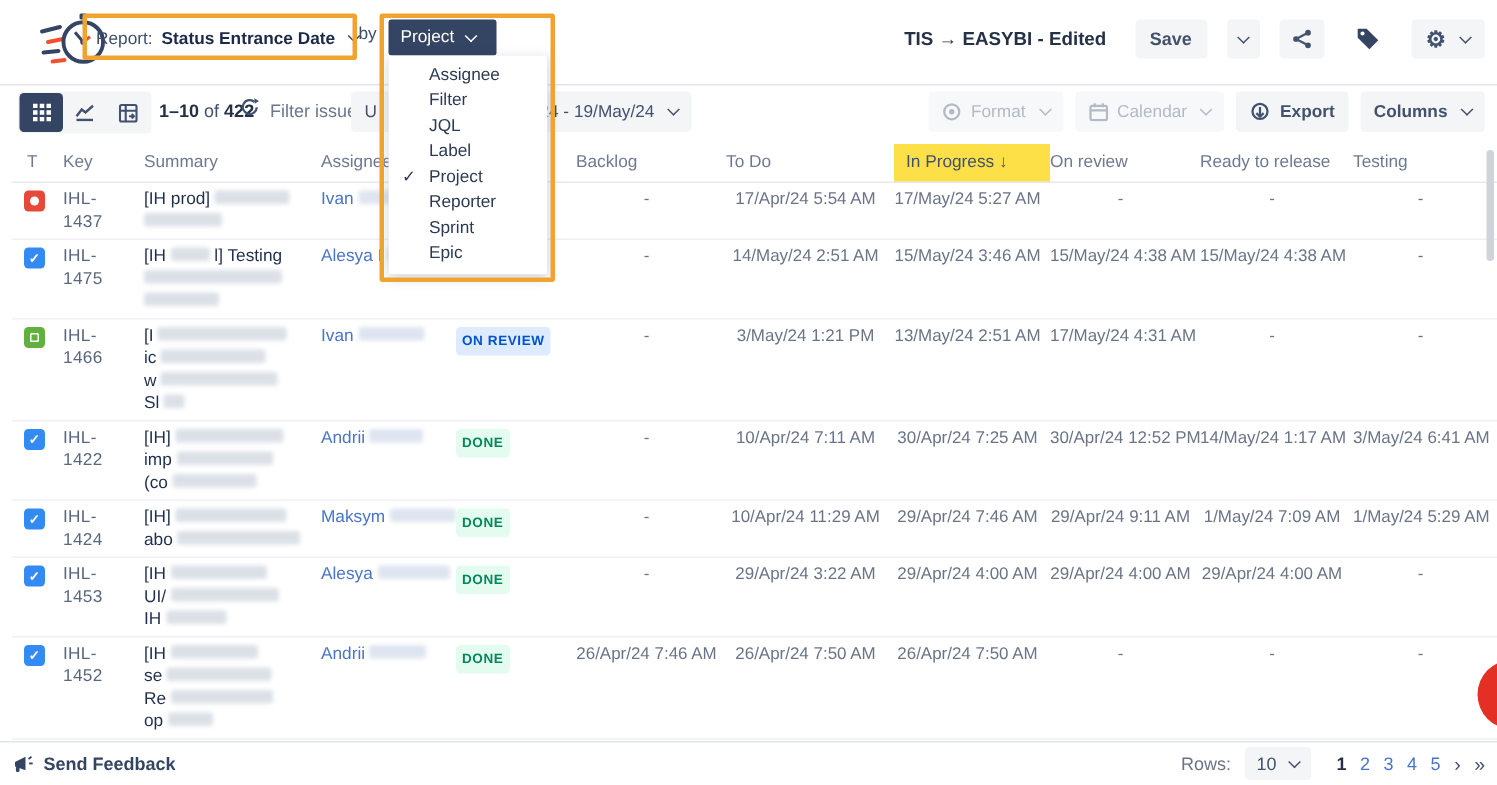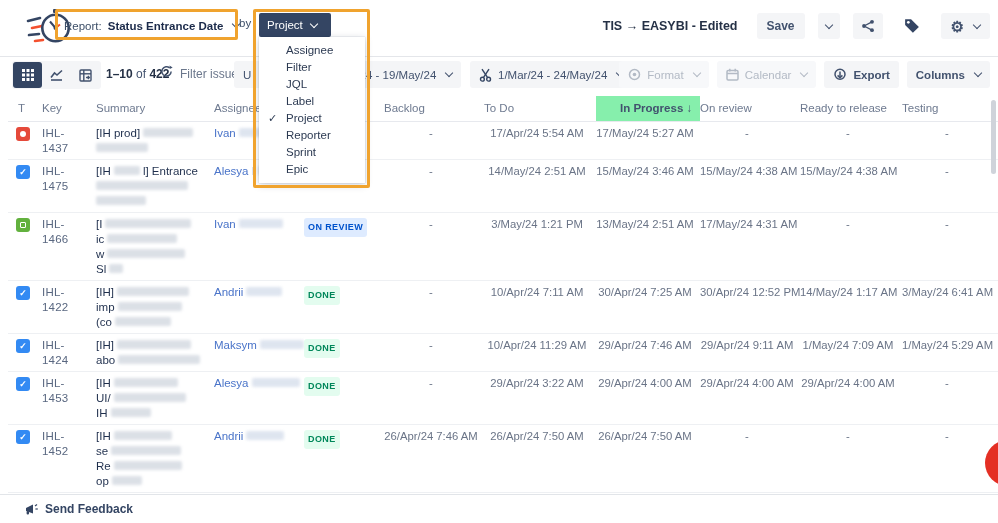--- a/index.html
+++ b/index.html
@@ -37,21 +37,21 @@
   .chip-date1 { position:absolute; left:318px; top:3px; }
   .chip-date2 { position:absolute; left:470px; top:3px; }
   .toolbar-right { position:absolute; right:8px; top:3px; display:flex; gap:8px; }
   .chip.disabled { color:#b3bac5; background:#f7f8fa; cursor:default; }
   .chip.strong { font-weight:600; color:#42526e; }
 
   
   .tablewrap { position:absolute; top:96px; left:0; right:0; }
   table { width:990px; margin-left:8px; border-collapse:collapse; table-layout:fixed; }
   thead th { text-align:left; font-weight:500; color:#6e7a90; font-size:11.5px; padding:6px 6px 7px 0; border-bottom:1px solid #e7e9ee; cursor:pointer; white-space:nowrap; overflow:hidden; }
-  thead th.sorted { background:#86efac; color:#42526e; font-weight:700; padding-left:24px; }
+  thead th.sorted { background:#fde047; color:#42526e; font-weight:400; padding-left:8px; }
   thead th:first-child { padding-left:10px; }
   tbody td { vertical-align:top; padding:4px 6px 3px 0; border-bottom:1px solid #eef0f3; line-height:15px; }
   tbody td:first-child { padding-left:8px; }
   .ticon { width:14px; height:14px; border-radius:3px; display:flex; align-items:center; justify-content:center; margin-top:1px; }
   .ticon.bug { background:#e5493a; }
   .ticon.bug i { width:6px; height:6px; background:#fff; border-radius:50%; }
   .ticon.task { background:#338af3; color:#fff; font-size:9px; font-weight:700; font-style:normal; }
   .ticon.story { background:#62b13e; }
   .ticon.story i { width:6px; height:6px; border:1.6px solid #fff; border-radius:1px; }
   td.key { color:#596780; font-size:11.5px; letter-spacing:.2px; }
@@ -59,21 +59,21 @@
   td.assignee { font-size:11.5px; color:#4a74c9; white-space:nowrap; overflow:hidden; }
   .blur { display:inline-block; height:9px; border-radius:2px; background:#b9c2cf; filter:blur(1.5px); opacity:.5; vertical-align:baseline; margin-left:3px; }
   .blur.solo { margin-left:0; }
   .blur.light { background:#c9d4e6; opacity:.6; }
   .badge { display:inline-block; font-size:9px; font-weight:700; letter-spacing:.4px; padding:2px 4px; border-radius:3px; margin-top:1px; white-space:nowrap; }
   .badge.review { background:#deebff; color:#0052cc; }
   .badge.done { background:#e3fcef; color:#00875a; }
   td.date { color:#6a7487; font-size:11.3px; white-space:nowrap; text-align:center; }
 
   
-  .footerbar { position:absolute; bottom:0; left:0; right:0; height:29px; border-top:1px solid #e2e5e9; display:flex; align-items:center; padding:0 24px; background:#fff; }
+  .footerbar { position:absolute; bottom:0; left:0; right:0; height:29px; border-top:1px solid #e2e5e9; display:flex; align-items:center; padding:0 8px; background:#fff; }
   .feedback { display:flex; align-items:center; gap:7px; color:#344563; font-weight:600; font-size:12px; cursor:pointer; }
   .footer-right { margin-left:auto; display:flex; align-items:center; gap:9px; }
   .rows-label { color:#6a7487; }
   .rows-chip { height:22px; display:flex; align-items:center; gap:5px; background:#f4f5f7; border:none; border-radius:3px; color:#42526e; font-size:12px; padding:0 8px; cursor:pointer; font-family:inherit; }
   .pager { display:flex; align-items:center; gap:9px; margin-left:8px; font-size:12px; }
   .page { color:#4a74c9; cursor:pointer; }
   .page.current { color:#253146; font-weight:700; cursor:default; }
   .page-arrow { color:#42526e; cursor:pointer; font-size:13px; }
 
   
@@ -198,30 +198,20 @@
 
     <button class="chip chip-u">
       <span>U</span>
     </button>
 
     <button class="chip chip-date1">
       <span>1/Mar/24 - 19/May/24</span>
       <span class="chev"></span>
     </button>
 
-    <button class="chip chip-date2">
-      <svg width="13" height="14" viewBox="0 0 13 14">
-        <circle cx="3.4" cy="11.2" r="1.9" fill="none" stroke="#344563" stroke-width="1.4"></circle>
-        <circle cx="9.6" cy="11.2" r="1.9" fill="none" stroke="#344563" stroke-width="1.4"></circle>
-        <line x1="4.4" y1="9.6" x2="10" y2="1.2" stroke="#344563" stroke-width="1.4"></line>
-        <line x1="8.6" y1="9.6" x2="3" y2="1.2" stroke="#344563" stroke-width="1.4"></line>
-      </svg>
-      <span>1/Mar/24 - 24/May/24</span>
-      <span class="chev"></span>
-    </button>
 
     <div class="toolbar-right">
       <button class="chip disabled">
         <svg width="13" height="13" viewBox="0 0 13 13">
           <circle cx="6.5" cy="6.5" r="5" fill="none" stroke="#b3bac5" stroke-width="1.5"></circle>
           <circle cx="6.5" cy="6.5" r="1.8" fill="#b3bac5"></circle>
         </svg>
         <span>Format</span>
         <span class="chev"></span>
       </button>
@@ -302,21 +292,21 @@
           <td class="date">-</td>
           <td class="date">-</td>
         </tr>
 
         <tr>
           <td>
               <span class="ticon task">✓</span>
             </td>
           <td class="key">IHL-1475</td>
           <td class="summary">
-            <div><span>[IH</span><span class="blur" style="width:26px"></span> <span>l] Entrance</span></div>
+            <div><span>[IH</span><span class="blur" style="width:26px"></span> <span>l] Testing</span></div>
             <div><span class="blur solo" style="width:92px"></span></div>
             <div><span class="blur solo" style="width:50px"></span></div>
           </td>
           <td class="assignee"><span>Alesya I</span><span class="blur light" style="width:26px"></span></td>
           <td></td>
           <td class="date">-</td>
           <td class="date">14/May/24 2:51 AM</td>
           <td class="date">15/May/24 3:46 AM</td>
           <td class="date">15/May/24 4:38 AM</td>
           <td class="date">15/May/24 4:38 AM</td>
@@ -431,20 +421,36 @@
 
   <footer class="footerbar">
     <div class="feedback">
       <svg width="14" height="13" viewBox="0 0 14 13">
         <polygon points="2,5 9,1.5 9,10.5 2,8" fill="#344563"></polygon>
         <rect x="2.6" y="8" width="2.4" height="3.6" rx="1" fill="#344563"></rect>
         <line x1="11" y1="3" x2="13" y2="1.5" stroke="#344563" stroke-width="1.2"></line>
         <line x1="11.4" y1="6" x2="13.8" y2="6" stroke="#344563" stroke-width="1.2"></line>
       </svg>
       <span>Send Feedback</span>
+    </div>
+    <div class="footer-right">
+      <span class="rows-label">Rows:</span>
+      <button class="rows-chip">
+        <span>10</span>
+        <span class="chev"></span>
+      </button>
+      <div class="pager">
+        <span class="page current">1</span>
+        <span class="page">2</span>
+        <span class="page">3</span>
+        <span class="page">4</span>
+        <span class="page">5</span>
+        <span class="page-arrow">›</span>
+        <span class="page-arrow">»</span>
+      </div>
     </div>
   </footer>
 
   <div class="menu-panel">
     <div class="menu-item"><span>Assignee</span></div>
     <div class="menu-item"><span>Filter</span></div>
     <div class="menu-item"><span>JQL</span></div>
     <div class="menu-item"><span>Label</span></div>
     <div class="menu-item"><span class="mi-check">✓</span><span>Project</span></div>
     <div class="menu-item"><span>Reporter</span></div>

